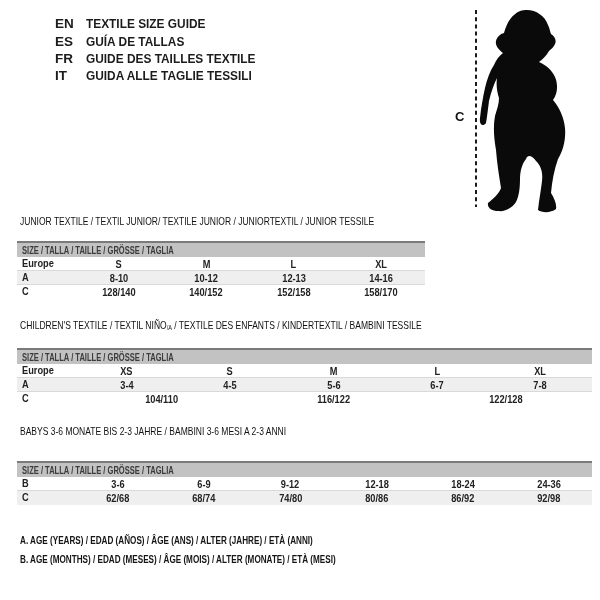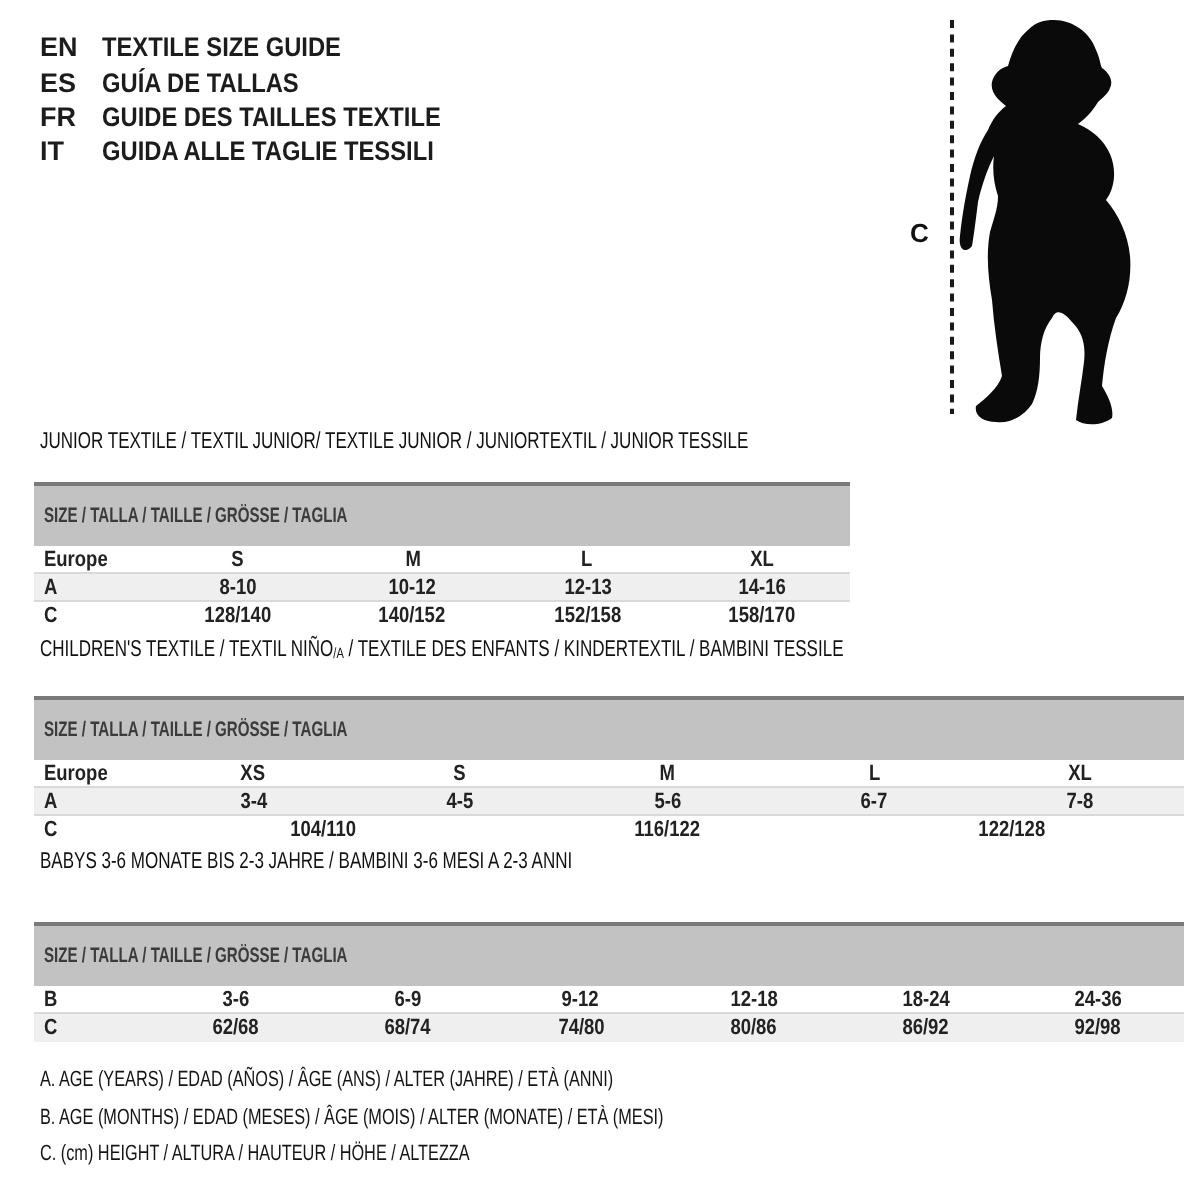--- a/index.html
+++ b/index.html
@@ -14,49 +14,49 @@
   .cnd { display: inline-block; white-space: nowrap; }
   .o-l { transform-origin: 0 50%; }
   .o-c { transform-origin: 50% 50%; }
   .sx88 { transform: scaleX(.88); }
   .sx74 { transform: scaleX(.74); }
   .sx72 { transform: scaleX(.72); }
   .sx84 { transform: scaleX(.84); }
 
   
   .lang { position: absolute; left: 20px; top: 15px; font-size: 13.5px; font-weight: bold; }
-  .lang .lrow { display: flex; height: 17.4px; align-items: center; }
+  .lang .lrow { display: flex; height: 17.4px; align-items: center; margin-left: 35px; }
   .lang .code { width: 31px; flex: 0 0 31px; }
 
   
   .fig-svg { position: absolute; left: 440px; top: 0; width: 160px; height: 220px; }
   .c-label { position: absolute; left: 455px; top: 109px; font-size: 13px; font-weight: bold; color: #111; }
 
   
   .tbl-title { position: absolute; left: 20px; font-size: 11.5px; font-weight: normal; color: #111; }
   .tt1 { top: 215px; }
   .tt2 { top: 319px; }
   .tt3 { top: 423px; line-height: 17.2px; }
   .subsc { font-size: 7.5px; vertical-align: -1px; }
 
   
   .size-table { position: absolute; left: 17px; border-top: 2px solid #7a7a7a; background: #fff; }
   .t1 { top: 241px; width: 408px; }
   .t2 { top: 348px; width: 575px; }
   .t3 { top: 461px; width: 575px; }
-  .band { height: 30px; background: #c2c2c2; display: flex; align-items: center; padding-left: 5px;
+  .band { height: 14px; background: #c2c2c2; display: flex; align-items: center; padding-left: 5px;
           font-size: 10.5px; font-weight: bold; color: #3b3b3b; }
   .trow { display: flex; height: 14px; font-size: 11px; font-weight: bold; color: #222; }
   .sep  { border-bottom: 1px solid #d9d9d9; }
   .stripe { background: #efefef; }
-  .c0 { width: 58px; flex: 0 0 58px; padding-left: 5px; display: flex; align-items: center; }
+  .c0 { width: 58px; flex: 0 0 58px; padding-left: 5px; display: flex; }
   .cc { flex: 1; display: flex; align-items: center; justify-content: center; }
 
   
-  .fnotes { position: absolute; left: 20px; top: 531px; font-size: 11px; font-weight: normal;
+  .fnotes { position: absolute; left: 20px; top: 531px; font-size: 11px; font-weight: bold;
             line-height: 18.7px; color: #151515; }
 </style>
 </head>
 <body>
 
 <div class="lang">
   <div class="lrow">
     <span class="code">EN</span>
     <span class="cnd o-l sx88">TEXTILE SIZE GUIDE</span>
   </div>
@@ -289,14 +289,13 @@
       </span>
     <span class="cc">
         <span class="cnd o-c sx84">92/98</span>
       </span>
   </div>
 </div>
 
 <div class="fnotes">
   <div><span class="cnd o-l sx74">A. AGE (YEARS) / EDAD (AÑOS) / ÂGE (ANS) / ALTER (JAHRE) / ETÀ (ANNI)</span></div>
   <div><span class="cnd o-l sx74">B. AGE (MONTHS) / EDAD (MESES) / ÂGE (MOIS) / ALTER (MONATE) / ETÀ (MESI)</span></div>
-  <div><span class="cnd o-l sx74">C. (cm) HEIGHT / ALTURA / HAUTEUR / HÖHE / ALTEZZA</span></div>
 </div>
 
 </body></html>

